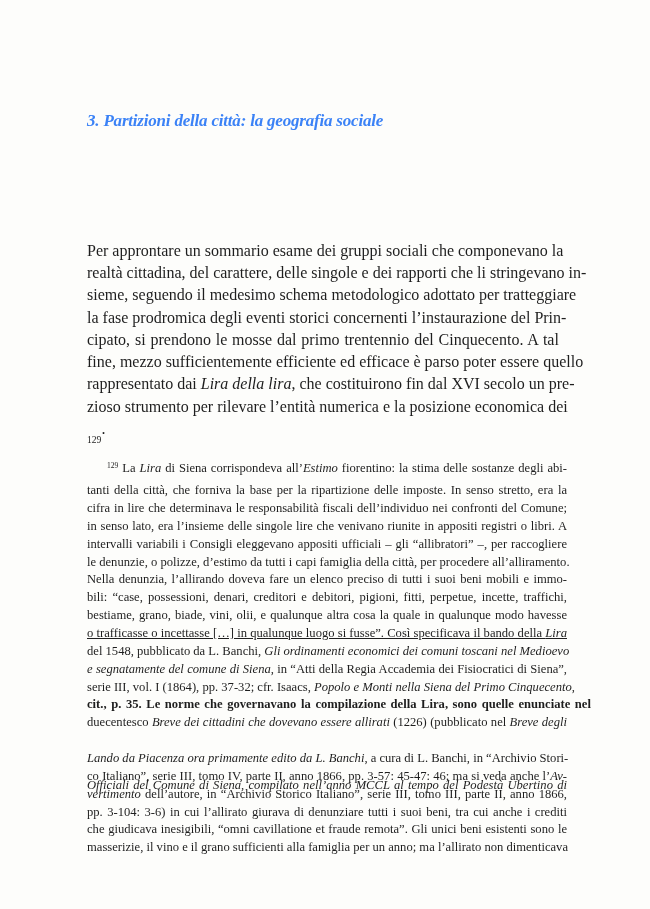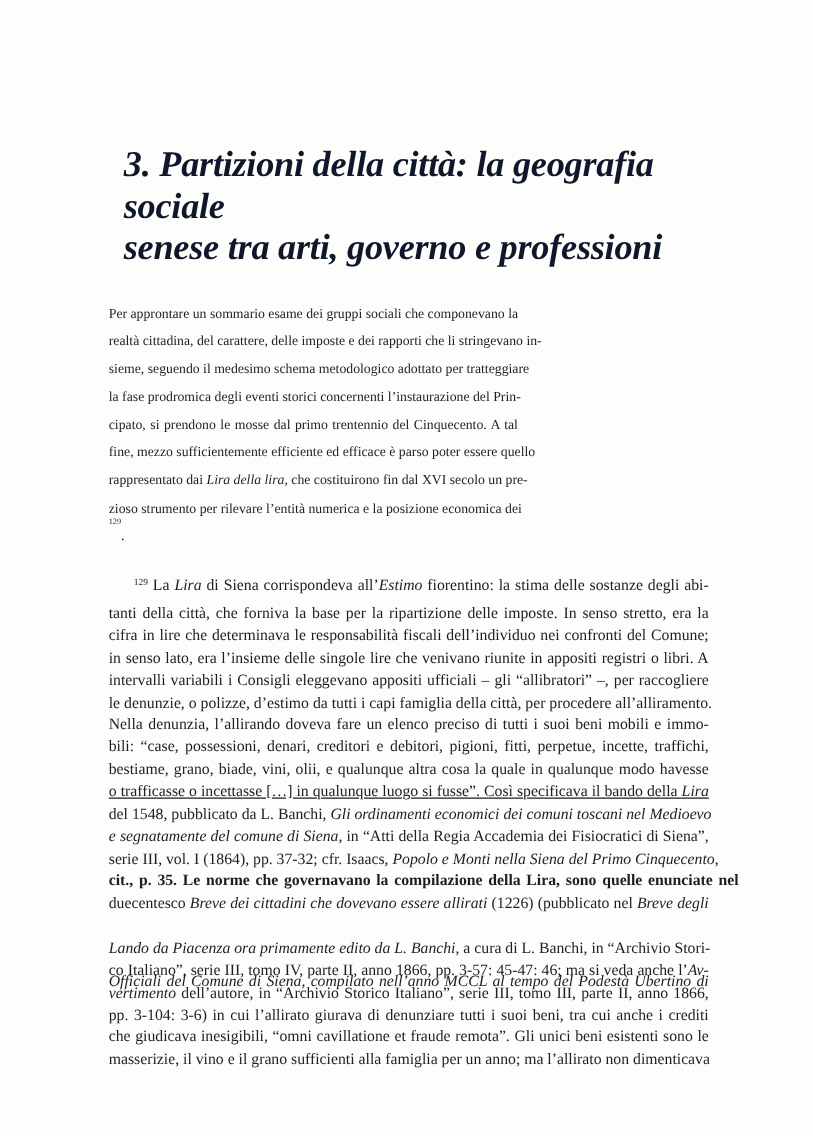--- a/index.html
+++ b/index.html
@@ -9,53 +9,52 @@
       overflow: hidden;
       position: relative;
       color: #1e1e1e;
       font-family: "DejaVu Serif", "Liberation Serif", serif;
     }
     .page { position: absolute; left: 0; top: 0; width: 650px; height: 909px; }
     .title {
       position: absolute; left: 87px; top: 104px; width: 490px;
       font-family: "Liberation Serif", serif;
       font-style: italic; font-weight: bold;
-      font-size: 29px; line-height: 33px;
-      margin: 12px; color: #0f172a; letter-spacing: -0.2px;
+      font-size: 17px; line-height: 33px;
+      margin: 0; color: #3b82f6; letter-spacing: -0.2px;
     }
     .body-line, .fn-line {
       position: absolute; left: 87px; width: 480px;
       font-family: "Liberation Serif", serif;
       white-space: nowrap;
       display: flex; justify-content: space-between;
     }
-    .body-line { font-size: 11px; height: 22px; line-height: 22px; }
+    .body-line { font-size: 16px; height: 22px; line-height: 22px; align-items: flex-end; }
     .fn-line { font-size: 12.6px; height: 18px; line-height: 18px; }
     .body-line.last, .fn-line.last { justify-content: flex-start; }
     .body-line span, .fn-line span { white-space: pre; }
     .it { font-style: italic; }
     sup { font-size: 0.6em; line-height: 0; vertical-align: 0.55em; }
     .fn-indent { padding-left: 20px; width: 460px; }
   </style>
 </head>
 <body>
 
 <div class="page">
 
   <h1 class="title">
     <span>3. Partizioni della città: la geografia sociale</span><br>
-    <span>senese tra arti, governo e professioni</span>
   </h1>
 
   <div>
     <div class="body-line" style="top:240px">
         <span>Per approntare un sommario esame dei gruppi sociali che componevano la</span>
       </div>
     <div class="body-line" style="top:262px">
-        <span>realtà cittadina, del carattere, delle imposte e dei rapporti che li stringevano in-</span>
+        <span>realtà cittadina, del carattere, delle singole e dei rapporti che li stringevano in-</span>
       </div>
     <div class="body-line" style="top:284px">
         <span>sieme, seguendo il medesimo schema metodologico adottato per tratteggiare</span>
       </div>
     <div class="body-line" style="top:307px">
         <span>la fase prodromica degli eventi storici concernenti l’instaurazione del Prin-</span>
       </div>
     <div class="body-line" style="top:329px">
         <span style="word-spacing: 0.84517px;">cipato, si prendono le mosse dal primo trentennio del Cinquecento. A tal</span>
       </div>

